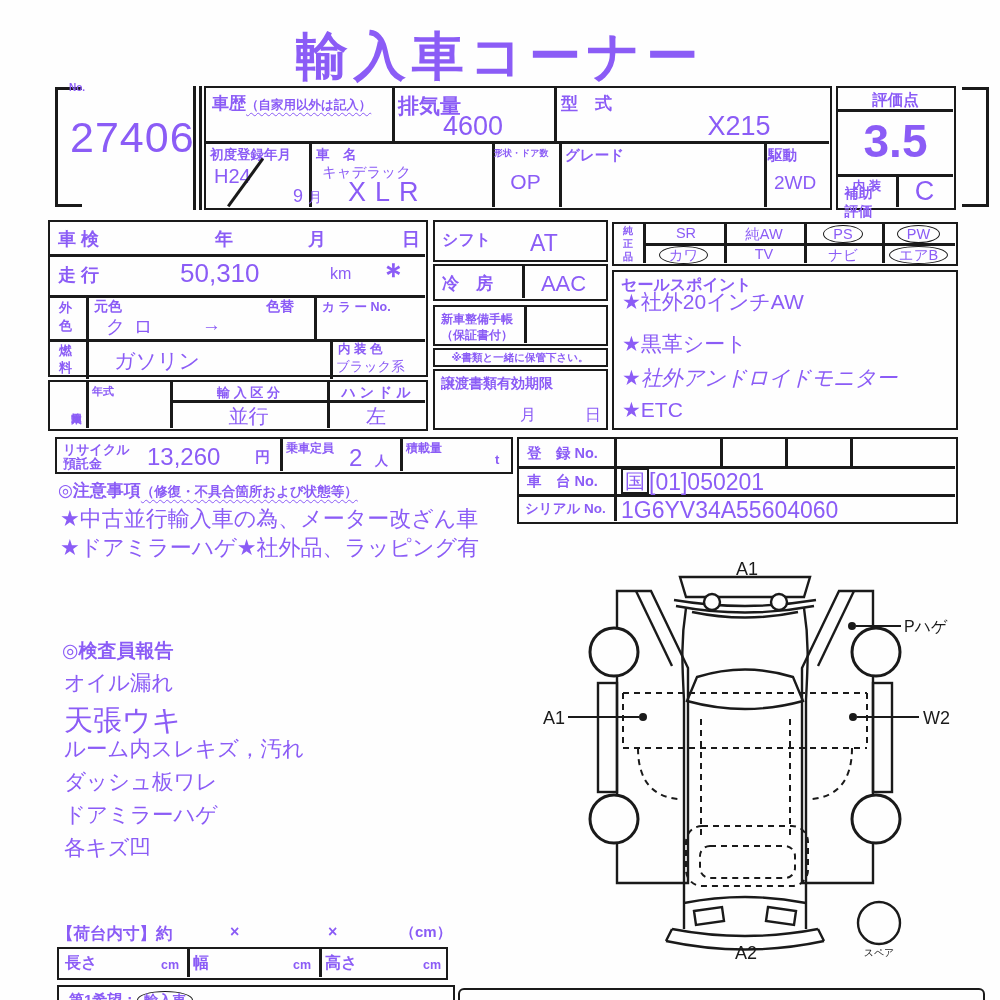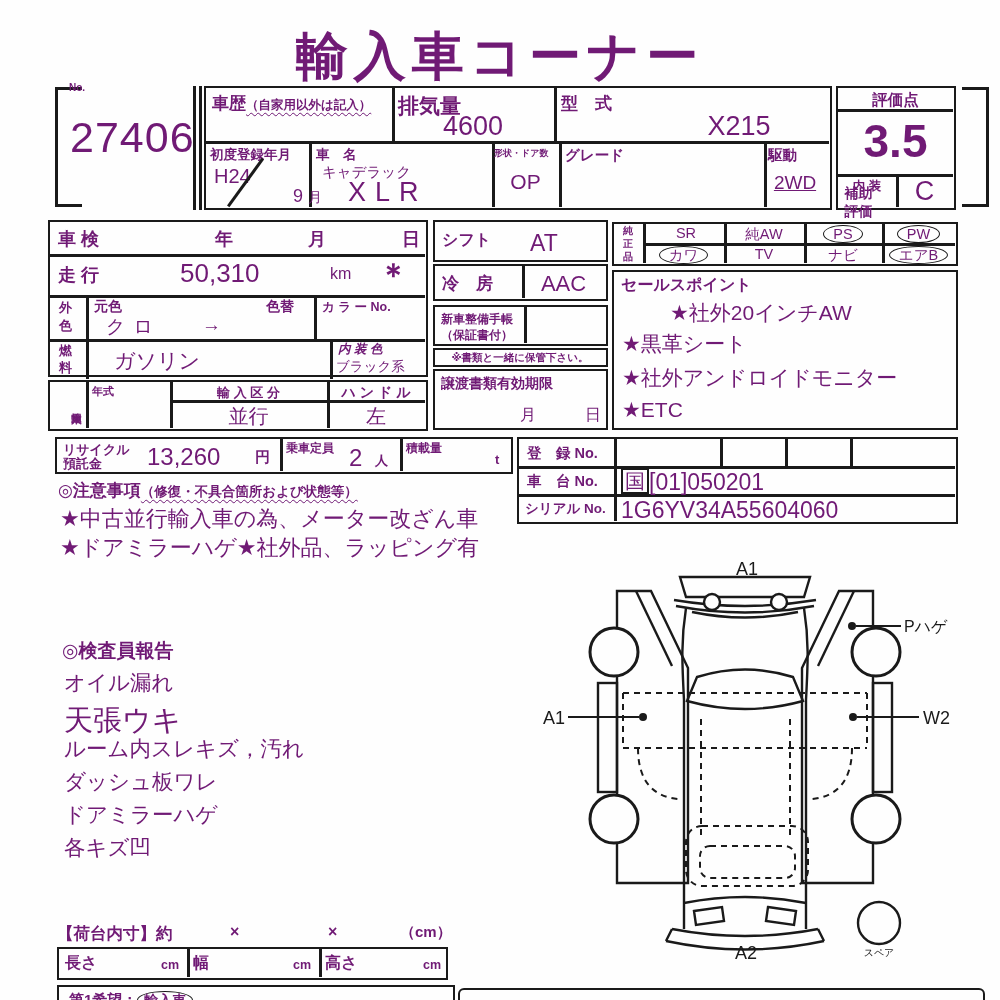--- a/index.html
+++ b/index.html
@@ -1,17 +1,17 @@
 <!DOCTYPE html>
 <html><head>
 <meta charset="utf-8">
 <style>
   html,body{margin:0;padding:0;background:#e8e8e8;}
   #page{position:relative;width:1000px;height:1000px;background:#fefefe;overflow:hidden;
-        font-family:"Liberation Sans","DejaVu Sans",sans-serif;color:#701a75;}
+        font-family:"Liberation Sans","DejaVu Sans",sans-serif;color:#8b5cf6;}
   .abs{position:absolute;}
   .box{position:absolute;border:2.5px solid #1a1a1a;box-sizing:border-box;background:#fefefe;}
   .vl{position:absolute;background:#1a1a1a;width:2.5px;}
   .hl{position:absolute;background:#1a1a1a;height:2.5px;}
   .b{font-weight:bold;}
   .ctr{text-align:center;}
   .wavy{text-decoration:underline wavy 1px;text-underline-offset:3px;}
   .oval{display:inline-block;border:1.6px solid #1a1a1a;border-radius:50%;padding:0 9px;line-height:16px;}
   .boxed{display:inline-block;border:2px solid #1a1a1a;padding:0 2px;font-size:20px;line-height:22px;vertical-align:2px;}
   .vtxt{line-height:1.05;text-align:center;}
@@ -59,21 +59,21 @@
       <span>9</span>
       <span style="font-size:14px;">月</span>
     </div>
     <div class="abs b" style="left:110px;top:58px;font-size:13.5px;">車　名</div>
     <div class="abs" style="left:116px;top:75px;font-size:14.5px;">キャデラック</div>
     <div class="abs" style="left:142px;top:89px;font-size:27px;letter-spacing:9px;">XLR</div>
     <div class="abs b" style="left:288px;top:59px;font-size:9px;">形状・ドア数</div>
     <div class="abs ctr" style="left:286px;top:82px;width:67px;font-size:21px;">OP</div>
     <div class="abs b" style="left:359px;top:58px;font-size:14.5px;">グレード</div>
     <div class="abs b" style="left:562px;top:58px;font-size:14.5px;">駆動</div>
-    <div class="abs ctr" style="left:556px;top:84px;width:66px;font-size:19px;text-decoration:underline;">2WD</div>
+    <div class="abs ctr" style="left:556px;top:84px;width:66px;font-size:19px;">2WD</div>
   </div>
 
   <div class="box" style="left:836px;top:86px;width:120px;height:124px;">
     <div class="abs b ctr" style="left:0;top:2px;width:115px;font-size:15.5px;">評価点</div>
     <div class="hl" style="left:0;top:21px;width:115px;"></div>
     <div class="abs ctr" style="left:0;top:26px;width:115px;font-size:46px;font-weight:600;">3.5</div>
     <div class="hl" style="left:0;top:86px;width:115px;"></div>
     <div class="vl" style="left:58px;top:86px;height:33px;"></div>
     <div class="abs b ctr" style="left:2px;top:90px;width:54px;font-size:12.5px;">内 装</div>
     <div class="abs b ctr" style="left:1px;top:97px;width:39px;font-size:14px;">補助評価</div>
@@ -98,21 +98,21 @@
     <div class="abs b" style="left:44px;top:76px;font-size:14px;">元色</div>
     <div class="abs b" style="left:176px;top:76px;font-size:14px;margin-left:40px;">色替</div>
     <div class="abs" style="left:56px;top:92px;font-size:19px;letter-spacing:8px;">クロ</div>
     <div class="abs b" style="left:152px;top:92px;font-size:19px;">→</div>
     <div class="vl" style="left:264px;top:73px;height:44px;"></div>
     <div class="abs b" style="left:272px;top:77px;font-size:12.5px;">カ ラ ー No.</div>
     <div class="abs b" style="left:9px;top:120px;font-size:13px;">燃</div>
     <div class="abs b" style="left:9px;top:137px;font-size:13px;">料</div>
     <div class="abs" style="left:64px;top:125px;font-size:21px;">ガソリン</div>
     <div class="vl" style="left:280px;top:117px;height:40px;"></div>
-    <div class="abs b" style="left:288px;top:119px;font-size:12.5px;font-style:italic;">内 装 色</div>
+    <div class="abs b" style="left:288px;top:119px;font-size:12.5px;">内 装 色</div>
     <div class="abs" style="left:286px;top:136px;font-size:13.5px;">ブラック系</div>
   </div>
 
   <div class="box" style="left:48px;top:380px;width:380px;height:51px;">
     <div class="vl" style="left:36px;top:0;height:46px;"></div>
     <div class="abs b vtxt" style="left:4px;top:1px;width:28px;font-size:10.5px;writing-mode:vertical-rl;text-orientation:upright;height:44px;letter-spacing:0;">輸入車用</div>
     <div class="vl" style="left:120px;top:0;height:46px;"></div>
     <div class="vl" style="left:277px;top:0;height:46px;"></div>
     <div class="hl" style="left:120px;top:18px;width:255px;"></div>
     <div class="abs b" style="left:42px;top:2px;font-size:11px;">年式</div>
@@ -161,23 +161,23 @@
     <div class="abs ctr" style="left:190px;top:1px;width:78px;font-size:14.5px;"><span class="oval">PS</span></div>
     <div class="abs ctr" style="left:268px;top:1px;width:73px;font-size:14.5px;"><span class="oval">PW</span></div>
     <div class="abs ctr" style="left:29px;top:22px;width:81px;font-size:14.5px;"><span class="oval">カワ</span></div>
     <div class="abs ctr" style="left:110px;top:22px;width:80px;font-size:14.5px;"><span>TV</span></div>
     <div class="abs ctr" style="left:190px;top:22px;width:78px;font-size:14.5px;"><span>ナビ</span></div>
     <div class="abs ctr" style="left:268px;top:22px;width:73px;font-size:14.5px;"><span class="oval">エアB</span></div>
   </div>
 
   <div class="box" style="left:612px;top:270px;width:346px;height:160px;">
     <div class="abs b" style="left:7px;top:3px;font-size:16px;">セールスポイント</div>
-    <div class="abs" style="left:8px;top:27px;font-size:21px;margin-left:48px;">★社外20インチAW</div>
+    <div class="abs" style="left:8px;top:16px;font-size:21px;">★社外20インチAW</div>
     <div class="abs" style="left:8px;top:58px;font-size:21px;">★黒革シート</div>
-    <div class="abs" style="left:8px;top:92px;font-size:21px;">★社外アンドロイドモニター</div>
+    <div class="abs" style="left:8px;top:92px;font-size:21px;font-style:italic;">★社外アンドロイドモニター</div>
     <div class="abs" style="left:8px;top:126px;font-size:21px;">★ETC</div>
   </div>
 
   <div class="box" style="left:55px;top:437px;width:458px;height:37px;">
     <div class="abs b" style="left:6px;top:2px;font-size:13px;">リサイクル</div>
     <div class="abs b" style="left:6px;top:16px;font-size:13px;">預託金</div>
     <div class="abs" style="left:90px;top:4px;font-size:24px;">13,260</div>
     <div class="abs b" style="left:198px;top:9px;font-size:15px;">円</div>
     <div class="vl" style="left:223px;top:0;height:32px;"></div>
     <div class="abs b" style="left:229px;top:1px;font-size:12px;">乗車定員</div>

